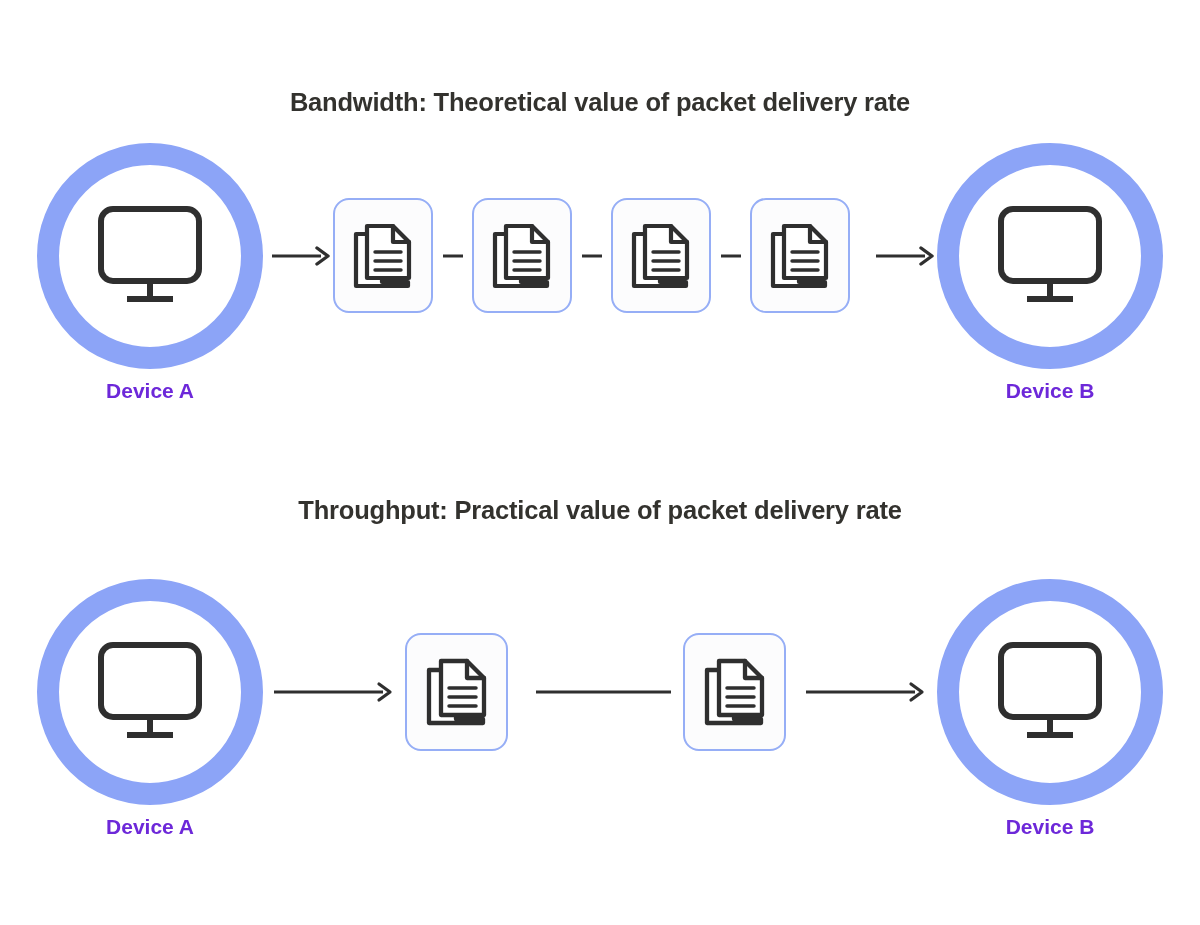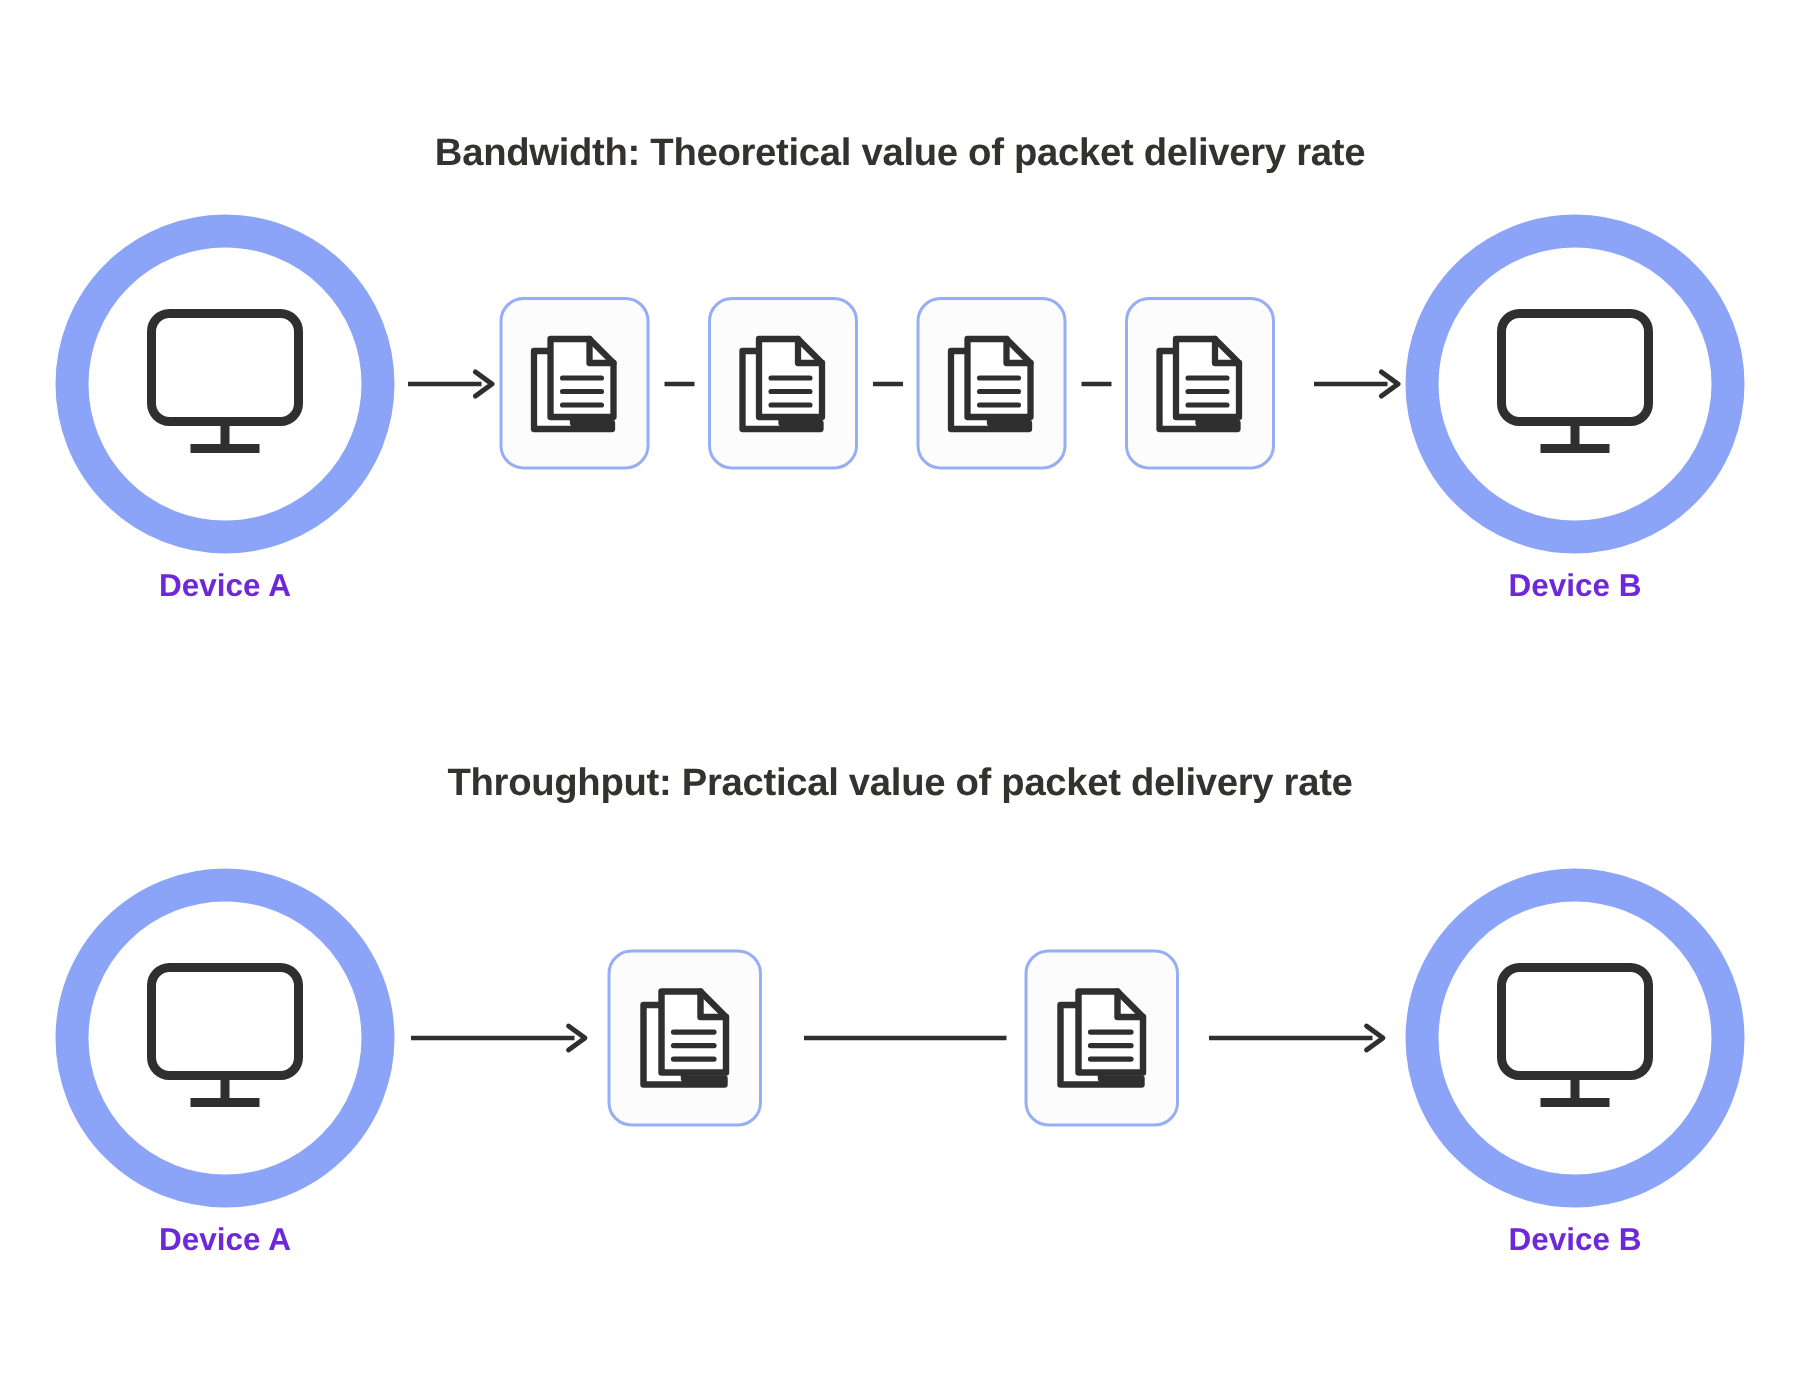--- a/index.html
+++ b/index.html
@@ -30,21 +30,21 @@
     left: 0;
     width: 1200px;
     text-align: center;
     font-size: 25.5px;
     font-weight: bold;
     color: #33322e;
     letter-spacing: -0.2px;
     white-space: nowrap;
   }
   #title-bandwidth  { top: 60px; margin-top: 28px; }
-  #title-throughput { top: 508px; }
+  #title-throughput { top: 496px; }
 
   
   .device-node {
     position: absolute;
     width: 226px;
     height: 226px;
   }
   .device-ring {
     position: absolute;
     left: 0;

